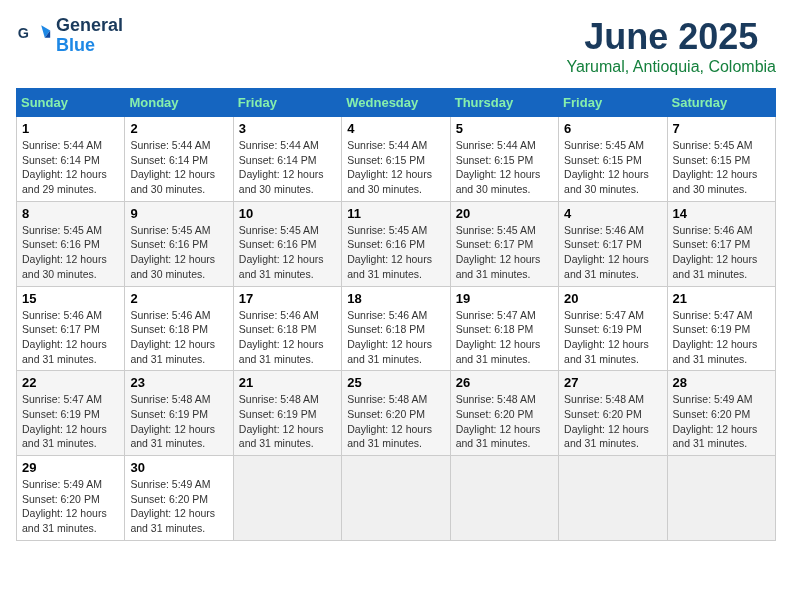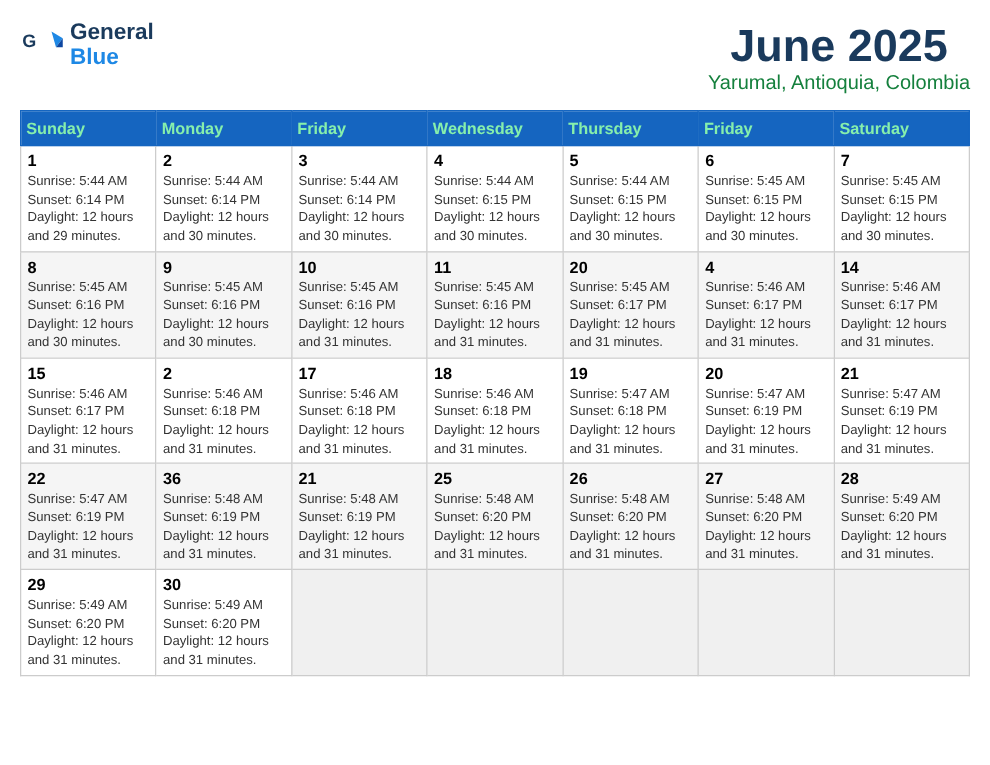--- a/index.html
+++ b/index.html
@@ -214,21 +214,21 @@
         <span class="day-num">21</span>
         <span class="day-info">Sunrise: 5:47 AM<br>Sunset: 6:19 PM<br>Daylight: 12 hours and 31 minutes.</span>
       </td>
       </tr>
       <tr>
         <td>
         <span class="day-num">22</span>
         <span class="day-info">Sunrise: 5:47 AM<br>Sunset: 6:19 PM<br>Daylight: 12 hours and 31 minutes.</span>
       </td>
         <td>
-        <span class="day-num">36</span>
+        <span class="day-num">23</span>
         <span class="day-info">Sunrise: 5:48 AM<br>Sunset: 6:19 PM<br>Daylight: 12 hours and 31 minutes.</span>
       </td>
         <td>
         <span class="day-num">21</span>
         <span class="day-info">Sunrise: 5:48 AM<br>Sunset: 6:19 PM<br>Daylight: 12 hours and 31 minutes.</span>
       </td>
         <td>
         <span class="day-num">25</span>
         <span class="day-info">Sunrise: 5:48 AM<br>Sunset: 6:20 PM<br>Daylight: 12 hours and 31 minutes.</span>
       </td>

